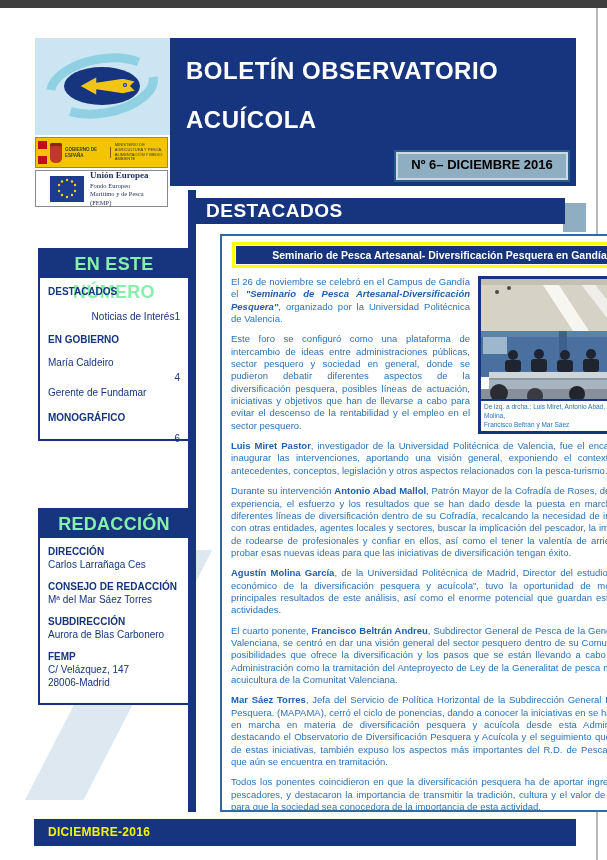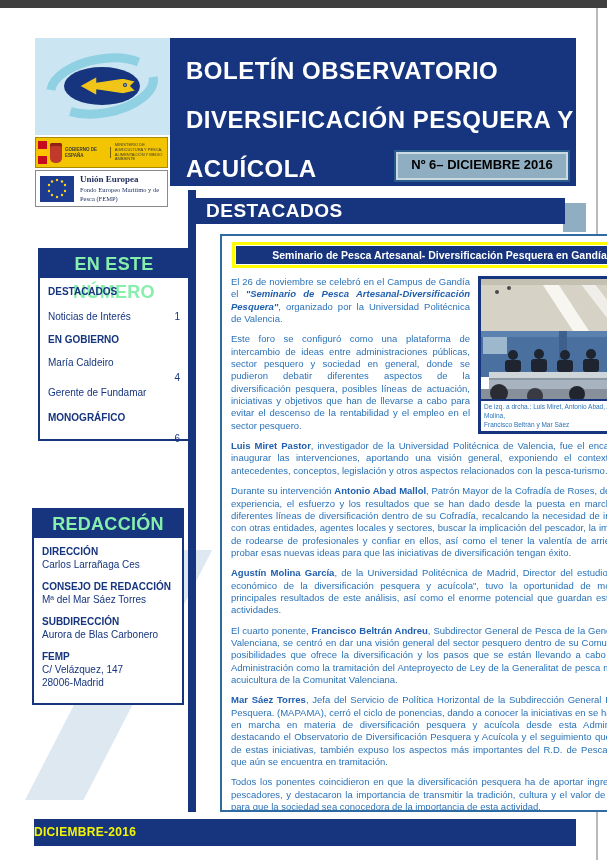--- a/index.html
+++ b/index.html
@@ -20,40 +20,40 @@
   .fish-box{position:absolute;left:35px;top:38px;width:135px;height:97px;background:#CBE6F2;}
   .spain-box{position:absolute;left:35px;top:137px;width:133px;height:31px;background:#f2c500;
              border:1px solid #a98a00;display:flex;align-items:center;gap:3px;padding:0 2px;box-sizing:border-box;}
   .spain-flag{width:9px;height:23px;background:linear-gradient(180deg,#c60b1e 0 33%,#ffc400 33% 66%,#c60b1e 66% 100%);flex:0 0 auto;}
   .spain-shield{width:12px;height:20px;background:#c0392b;border-radius:2px 2px 5px 5px;flex:0 0 auto;
                 box-shadow:inset 0 3px 0 #8e2417;}
   .spain-texts{display:flex;gap:4px;align-items:center;overflow:hidden;}
   .spain-gob{font-size:4.5px;font-weight:bold;color:#3a3a3a;line-height:1.15;border-right:1px solid #7a6300;padding-right:3px;}
   .spain-min{font-size:4px;color:#3a3a3a;line-height:1.2;width:62px;}
   .eu-box{position:absolute;left:35px;top:170px;width:133px;height:37px;background:#ffffff;
-          border:1px solid #8a8a8a;display:flex;align-items:center;gap:6px;padding:2px 4px;box-sizing:border-box;}
+          border:1px solid #8a8a8a;display:flex;align-items:center;gap:6px;padding:2px 14px;box-sizing:border-box;}
   .eu-flag{width:34px;height:26px;background:#1d3b8f;position:relative;flex:0 0 auto;}
   .eu-texts{font-family:"Liberation Serif",serif;color:#1d2b5a;}
   .eu-line1{font-size:9px;font-weight:bold;margin-bottom:2px;}
   .eu-line2{font-size:6.5px;line-height:1.25;}
 
   
   .bg-triangle{position:absolute;left:25px;top:550px;width:195px;height:250px;background:#dde8f1;
                clip-path:polygon(66% 0,96% 0,30% 100%,0 100%);z-index:0;}
 
   
   .side-box{position:absolute;width:152px;background:#ffffff;border:2px solid #16357E;z-index:2;box-sizing:border-box;}
   .toc-box{left:38px;top:248px;height:193px;}
-  .red-box{left:32px;top:508px;height:197px;}
+  .red-box{left:38px;top:508px;height:197px;}
   .side-header{height:28px;background:#16357E;color:#86efac;font-weight:bold;font-size:18px;
                text-align:center;line-height:28px;letter-spacing:.3px;}
   .side-body{padding:7px 8px;color:#16357E;font-size:10px;line-height:13px;}
   .b{font-weight:bold;}
   .i{font-style:italic;}
-  .toc-row{display:flex;justify-content:space-between;margin-top:12px;}
+  .toc-row{display:flex;justify-content:flex-end;margin-top:12px;}
   .mb2{margin-bottom:2px;} .mb8{margin-bottom:8px;} .mb10{margin-bottom:10px;} .mb12{margin-bottom:12px;}
   .pg-right{text-align:right;}
   .red-entry{margin-bottom:9px;}
 
   
   .left-rule{position:absolute;left:188px;top:190px;width:8px;height:622px;background:#16357E;}
   .accent-square{position:absolute;left:563px;top:203px;width:23px;height:29px;background:#8FAEC2;z-index:1;}
   .section-band{position:absolute;left:196px;top:198px;width:369px;height:26px;background:#16357E;z-index:2;
                 color:#ffffff;font-weight:bold;font-size:19px;line-height:26px;padding-left:10px;box-sizing:border-box;letter-spacing:.5px;}
   .article-box{position:absolute;left:220px;top:234px;width:439px;height:578px;border:2px solid #2f6ba3;
@@ -61,33 +61,32 @@
   .headline{margin:1px 1px 8px;border:3px solid #ffff00;background:#16357E;box-shadow:inset 0 0 0 1px #ffffff;
             color:#ffffff;font-weight:bold;font-size:10.5px;text-align:center;padding:4px 2px;white-space:nowrap;}
   .photo-float{float:right;width:170px;margin:0 0 5px 8px;border:3px solid #16357E;background:#ffffff;box-sizing:border-box;}
   .photo-float svg{display:block;width:164px;height:120px;}
   .photo-caption{border-top:2px solid #16357E;padding:2px 3px;font-size:6.5px;line-height:1.35;color:#2a72b8;}
   .paras p{margin:0 0 8px;font-size:9.5px;line-height:1.3;color:#2a72b8;text-align:justify;}
   .paras .b{color:#1f5fae;}
 
   
   .footer-band{position:absolute;left:34px;top:819px;width:542px;height:27px;background:#16357E;z-index:3;
-               color:#f5f500;font-weight:bold;font-size:12px;line-height:27px;box-sizing:border-box;letter-spacing:.3px;}
+               color:#f5f500;font-weight:bold;font-size:12px;line-height:27px;padding-left:14px;box-sizing:border-box;letter-spacing:.3px;}
 </style>
 </head>
 <body>
 
 <div class="page">
   <div class="topbar"></div>
   <div class="right-edge"></div>
 
   <div class="header-band">
     <div class="header-title">
       <div>BOLETÍN OBSERVATORIO</div>
-      <div>DIVERSIFICACIÓN PESQUERA Y</div>
       <div>ACUÍCOLA</div>
     </div>
     <div class="issue-badge">Nº 6– DICIEMBRE 2016</div>
   </div>
 
   <div class="fish-box">
     <svg viewBox="0 0 135 97" width="135" height="97">
       <g transform="rotate(-10 67 48)">
         <ellipse cx="67" cy="48" rx="52" ry="27" fill="none" stroke="#8fd0e2" stroke-width="9" stroke-dasharray="100 32"></ellipse>
       </g>

